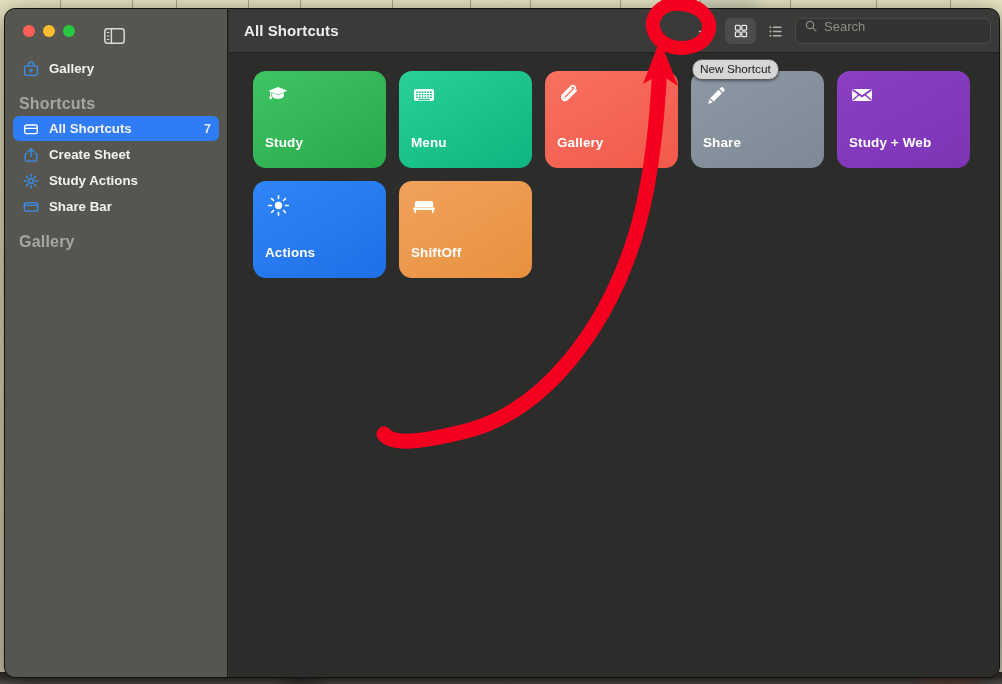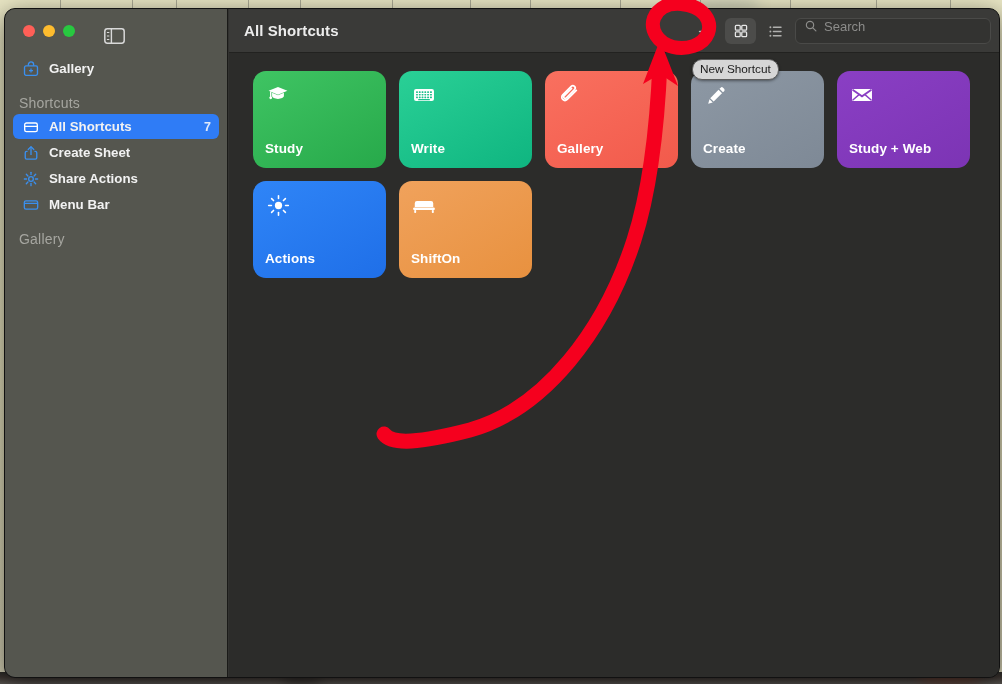--- a/index.html
+++ b/index.html
@@ -57,21 +57,21 @@
   .light.yellow { background: #febc2e; }
   .light.green  { background: #28c840; }
 
   #sidebar-toggle {
     position: absolute; left: 99px; top: 19px;
     width: 21px; height: 16px;
   }
 
   .side-section-label {
     margin: 14px 0 3px 14px;
-    font-size: 14px; font-weight: 400; letter-spacing: .2px;
+    font-size: 16px; font-weight: 700; letter-spacing: .2px;
     color: #a6a6a0;
   }
 
   .side-item {
     display: flex; align-items: center;
     height: 25px;
     margin: 1px 8px;
     padding: 0 8px;
     border-radius: 6px;
     color: #f2f2f2;
@@ -159,21 +159,21 @@
     width: 133px; height: 97px;
     border-radius: 13px;
     overflow: hidden;
   }
   .tile .t-icon {
     position: absolute; left: 12px; top: 11px;
     width: 26px; height: 26px;
     display: flex; align-items: center; justify-content: center;
   }
   .tile .t-label {
-    position: absolute; left: 12px; bottom: 12px;
+    position: absolute; left: 12px; bottom: 18px;
     font-size: 13.5px; font-weight: 700; color: #fff;
     letter-spacing: .1px;
   }
 
   
   #annotation {
     position: absolute; inset: 0;
     pointer-events: none;
     z-index: 40;
   }
@@ -268,31 +268,31 @@
             <line x1="10" y1="14.9" x2="10" y2="17.4"></line>
             <line x1="2.6" y1="10" x2="5.1" y2="10"></line>
             <line x1="14.9" y1="10" x2="17.4" y2="10"></line>
             <line x1="4.8" y1="4.8" x2="6.6" y2="6.6"></line>
             <line x1="13.4" y1="13.4" x2="15.2" y2="15.2"></line>
             <line x1="15.2" y1="4.8" x2="13.4" y2="6.6"></line>
             <line x1="6.6" y1="13.4" x2="4.8" y2="15.2"></line>
           </g>
         </svg>
       </span>
-      <span class="slabel">Share Actions</span>
+      <span class="slabel">Study Actions</span>
     </div>
 
     <div class="side-item">
       <span class="sicon">
         <svg viewBox="0 0 20 20" width="18" height="18" fill="none">
           <rect x="2.6" y="5.4" width="14.8" height="9.2" rx="1.8" stroke="#3a8fee" stroke-width="1.5"></rect>
           <line x1="2.8" y1="8.2" x2="17.2" y2="8.2" stroke="#3a8fee" stroke-width="1.3"></line>
         </svg>
       </span>
-      <span class="slabel">Menu Bar</span>
+      <span class="slabel">Share Bar</span>
     </div>
 
     <div class="side-section-label">Gallery</div>
   </div>
 
   <div id="content">
 
     <div id="toolbar">
       <div id="page-title">All Shortcuts</div>
 
@@ -375,41 +375,41 @@
               <rect x="4.4" y="14.6" width="2" height="1.8" rx=".5"></rect>
               <rect x="7.4" y="14.6" width="2" height="1.8" rx=".5"></rect>
               <rect x="10.4" y="14.6" width="2" height="1.8" rx=".5"></rect>
               <rect x="13.4" y="14.6" width="2" height="1.8" rx=".5"></rect>
               <rect x="16.4" y="14.6" width="2" height="1.8" rx=".5"></rect>
               <rect x="19.4" y="14.6" width="2.2" height="1.8" rx=".5"></rect>
               <rect x="6.6" y="17.2" width="12.8" height="1.6" rx=".6"></rect>
             </g>
           </svg>
         </span>
-        <span class="t-label">Write</span>
+        <span class="t-label">Menu</span>
       </div>
 
       <div class="tile" style="background:linear-gradient(150deg,#f9705f 0%,#f25a4b 100%)">
         <span class="t-icon">
           <svg viewBox="0 0 26 26" width="23" height="23" fill="none">
             <path d="M19.6 7.1L9.3 17.4a3.6 3.6 0 01-5.1-5.1L13.8 2.7a2.6 2.6 0 013.7 3.7L8.1 15.8a1.6 1.6 0 01-2.3-2.3l8.4-8.4" stroke="#fff" stroke-width="1.9" stroke-linecap="round" stroke-linejoin="round"></path>
           </svg>
         </span>
         <span class="t-label">Gallery</span>
       </div>
 
       <div class="tile" style="background:linear-gradient(150deg,#8d98a4 0%,#7e8996 100%)">
         <span class="t-icon">
           <svg viewBox="0 0 26 26" width="23" height="23">
             <path d="M20.4 4.2a1.9 1.9 0 00-2.7 0l-1.3 1.3 3.9 3.9 1.3-1.3a1.9 1.9 0 000-2.7l-1.2-1.2z" fill="#fff"></path>
             <path d="M15.3 6.6L5.9 16l3.9 3.9L19.2 10.5 15.3 6.6z" fill="#fff"></path>
             <path d="M5.1 17.1L3.6 22.3l5.2-1.5-3.7-3.7z" fill="#fff"></path>
           </svg>
         </span>
-        <span class="t-label">Create</span>
+        <span class="t-label">Share</span>
       </div>
 
       <div class="tile" style="background:linear-gradient(150deg,#8a3fc4 0%,#7c34b4 100%)">
         <span class="t-icon">
           <svg viewBox="0 0 26 26" width="24" height="24">
             <rect x="2.2" y="6.4" width="21.6" height="13.2" rx="1.4" fill="#fff"></rect>
             <path d="M2.8 7.2L13 14.4 23.2 7.2" fill="none" stroke="#8a3fc4" stroke-width="2"></path>
             <path d="M2.8 18.8L9.8 12.6M23.2 18.8L16.2 12.6" fill="none" stroke="#8a3fc4" stroke-width="1.5"></path>
           </svg>
         </span>
@@ -437,21 +437,21 @@
 
       <div class="tile" style="background:linear-gradient(150deg,#f0a25c 0%,#e8913f 100%)">
         <span class="t-icon">
           <svg viewBox="0 0 26 26" width="24" height="24">
             <path d="M5.4 8.6h15.2a2.4 2.4 0 012.4 2.4v4.2H3V11a2.4 2.4 0 012.4-2.4z" fill="#fff"></path>
             <rect x="1.4" y="15.6" width="23.2" height="2.9" rx="1" fill="#fff"></rect>
             <rect x="2.4" y="18.5" width="2.1" height="3.1" rx=".8" fill="#fff"></rect>
             <rect x="21.5" y="18.5" width="2.1" height="3.1" rx=".8" fill="#fff"></rect>
           </svg>
         </span>
-        <span class="t-label">ShiftOn</span>
+        <span class="t-label">ShiftOff</span>
       </div>
     </div>
 
     <div id="tooltip">New Shortcut</div>
   </div>
 </div>
 
 <svg id="annotation" viewBox="0 0 1002 684" width="1002" height="684">
 
   <path d="M384 434 C 392 445 420 443 470 430 C 545 409 605 330 634 240 C 652 184 658 110 660 62" stroke="#f5001e" stroke-width="15" fill="none" stroke-linecap="round"></path>

